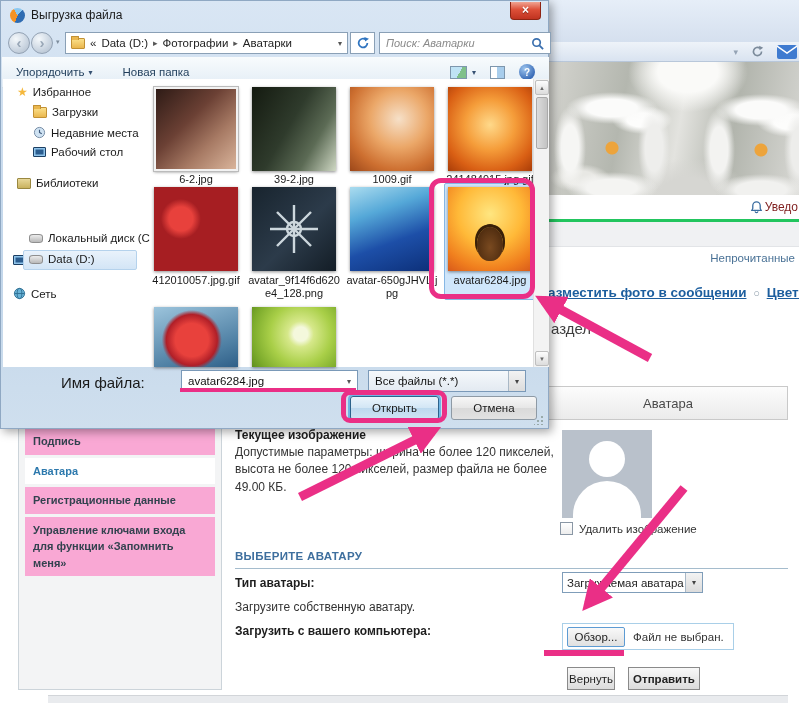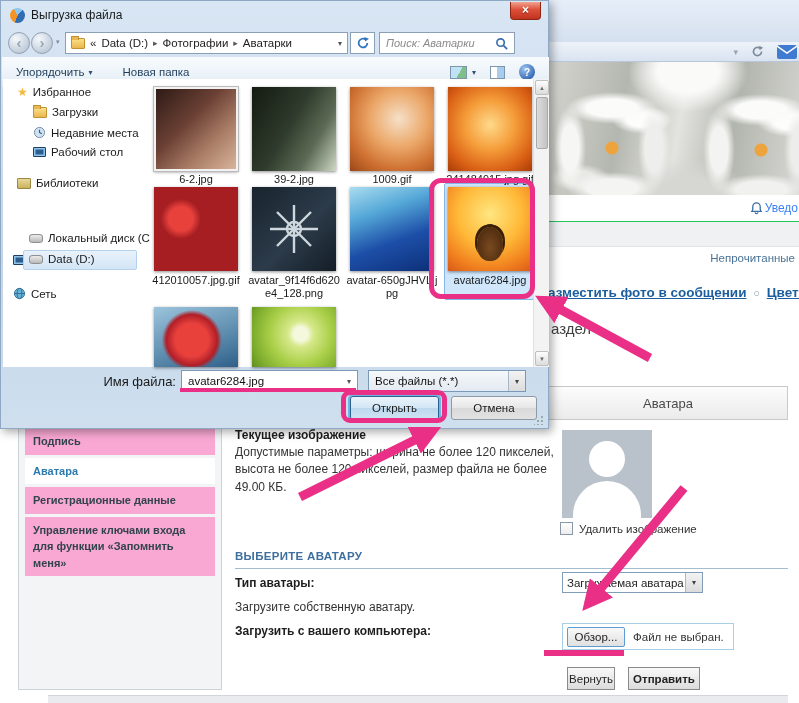--- a/index.html
+++ b/index.html
@@ -42,23 +42,23 @@
       radial-gradient(ellipse 46px 16px at 213px 128px, #f1f1ef 0 55%, rgba(241,241,239,0) 100%),
       radial-gradient(ellipse 16px 42px at 171px 88px, #f3f3f1 0 55%, rgba(243,243,241,0) 100%),
       radial-gradient(ellipse 16px 42px at 252px 88px, #ededeb 0 55%, rgba(237,237,235,0) 100%),
       radial-gradient(ellipse 34px 15px at 243px 60px, #fdfdfc 0 50%, rgba(253,253,252,0) 100%),
       radial-gradient(ellipse 60px 40px at 140px 10px, #fafaf8 0 50%, rgba(250,250,248,0) 100%),
       radial-gradient(ellipse 60px 36px at 140px 132px, #d6d6d2 0 45%, rgba(214,214,210,0) 100%),
       linear-gradient(100deg,#d5d5d0,#b4b7af 30%,#e3e3df 52%,#b2b5ad 72%,#d8d8d4);
   }
 
   #notif-row { left:548px; top:195px; width:251px; height:27px; background:#fff;
-               border-bottom:1px solid #22c55e; display:flex; align-items:center;
+               border-bottom:3px solid #22c55e; display:flex; align-items:center;
                justify-content:flex-end; gap:2px; padding-right:1px;
-               color:#3b82f6; font-size:12px; }
+               color:#7f1d1d; font-size:12px; }
   #gray-band { left:548px; top:222px; width:251px; height:25px; background:#f0f1f3;
                border-bottom:1px solid #e2e4e7; }
   #unread { left:640px; top:252px; width:155px; text-align:right;
             color:#4a7296; font-size:11.5px; }
   #link-row { left:548px; top:285px; width:251px; font-size:13.5px; font-weight:bold;
               color:#1c5e9e; white-space:nowrap; overflow:hidden; }
   #link-row .lnk { text-decoration:underline; }
   #link-row .lsep { color:#8a9aa8; font-weight:normal; font-size:11px; padding:0 3px; }
   #section-partial { left:551px; top:320px; font-size:15px; color:#3f3f3f; }
 
@@ -135,21 +135,21 @@
   #nav-fwd  { left:30px; top:31px; }
   #nav-drop { position:absolute; left:55px; top:37px; font-size:7px; color:#7c8b9b; }
   #crumb { position:absolute; left:64px; top:31px; width:283px; height:22px; background:#fff;
            border:1px solid #8aa0b6; display:flex; align-items:center; gap:5px;
            padding:0 5px; font-size:11.5px; color:#222; }
   #crumb .sep { color:#555; font-size:9px; }
   #crumb .caret { margin-left:auto; font-size:8px; color:#555; }
   #refresh-btn { position:absolute; left:349px; top:31px; width:25px; height:22px;
                  background:#fff; border:1px solid #8aa0b6; display:flex;
                  align-items:center; justify-content:center; }
-  #search-box { position:absolute; left:378px; top:31px; width:136px; height:22px;
+  #search-box { position:absolute; left:378px; top:31px; width:172px; height:22px;
                 background:#fff; border:1px solid #8aa0b6; display:flex; align-items:center;
                 padding:0 6px; font-size:11px; font-style:italic; color:#8a8a8a; }
   #search-box .mag { margin-left:auto; }
 
   #dlg-toolbar { position:absolute; left:1px; top:56px; width:547px; height:22px;
                  background:linear-gradient(#f8fbfd,#e2ecf5); border-bottom:1px solid #d0dbe6;
                  display:flex; align-items:center; gap:8px; padding:15px 14px;
                  font-size:11.5px; color:#1e3c5a; }
   #tb-organize { display:flex; align-items:center; gap:4px; }
   #tb-organize .caret { font-size:8px; color:#365172; }
@@ -221,22 +221,22 @@
         background:#f3f3f3; border-left:1px solid #e0e0e0; }
   .sb-btn { position:absolute; left:1px; width:14px; height:15px;
             background:linear-gradient(#fdfdfd,#dcdcdc); border:1px solid #bfbfbf;
             border-radius:2px; color:#6a6a6a; font-size:6px; text-align:center; line-height:14px; }
   #sb-up { top:1px; } #sb-down { bottom:1px; }
   #sb-thumb { position:absolute; left:2px; top:18px; width:12px; height:52px;
               background:linear-gradient(90deg,#dcdcdc,#c3c3c3); border:1px solid #a9a9a9;
               border-radius:2px; }
 
   
-  #fname-label { position:absolute; left:60px; top:373px; width:115px; text-align:right;
-                 font-size:13px; color:#1a1a1a; }
+  #fname-label { position:absolute; left:60px; top:373px; width:115px; text-align:left;
+                 font-size:15px; color:#1a1a1a; }
   #fname-box { position:absolute; left:180px; top:369px; width:177px; height:22px; background:#fff;
                border:1px solid #7a99b8; display:flex; align-items:center; padding:0 6px;
                font-size:11.5px; color:#111; }
   #fname-box .caret { margin-left:auto; font-size:8px; color:#555; }
   #ftype-box { position:absolute; left:367px; top:369px; width:158px; height:22px;
                border:1px solid #7a99b8; background:linear-gradient(#f5f8fb,#e3eaf1);
                display:flex; align-items:center; padding-left:6px; font-size:11.5px; color:#111; }
   .dlg-btn { position:absolute; height:24px; border-radius:3px; font-size:11.5px; color:#1a1a1a;
              display:flex; align-items:center; justify-content:center; }
   #open-btn { left:349px; top:395px; width:89px; border:1px solid #2c628b;

